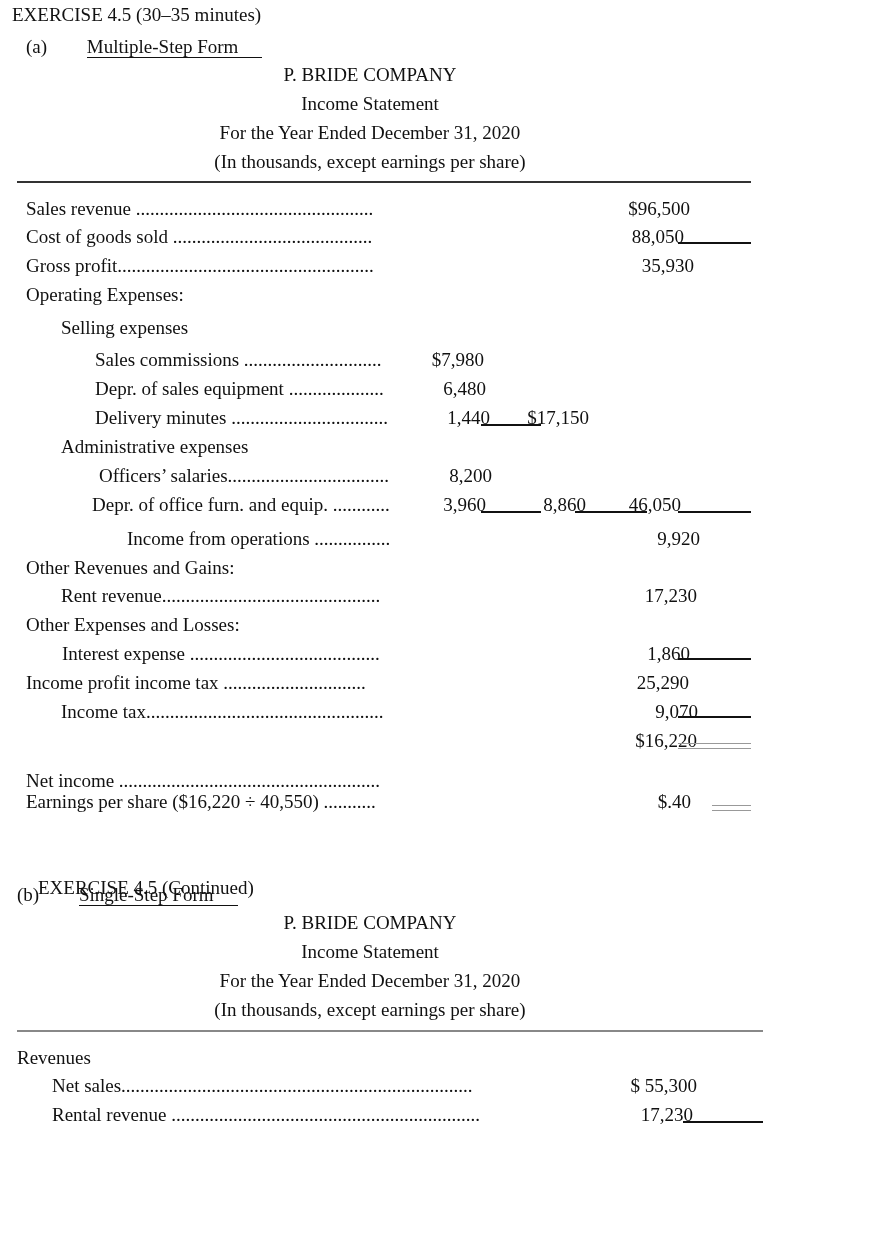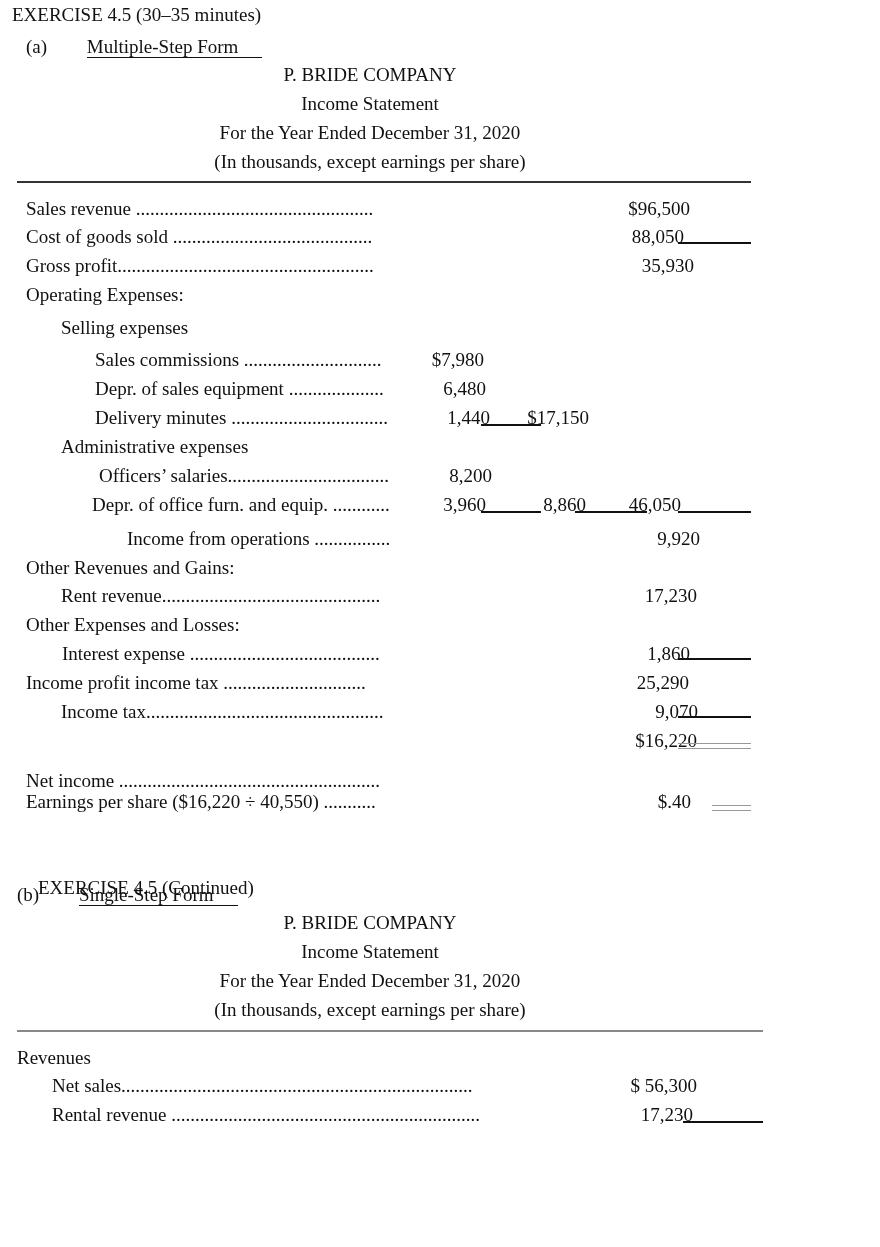--- a/index.html
+++ b/index.html
@@ -105,16 +105,16 @@
 </div>
 
 <div class="center2" style="top:913px;">P. BRIDE COMPANY</div>
 <div class="center2" style="top:942px;">Income Statement</div>
 <div class="center2" style="top:971px;">For the Year Ended December 31, 2020</div>
 <div class="center2" style="top:1000px;">(In thousands, except earnings per share)</div>
 <div class="hr2" style="left:17px;width:746px;top:1030px;"></div>
 
 <div class="abs" style="left:17px;top:1048px;">Revenues</div>
 <div class="abs" style="left:52px;top:1076px;">Net sales..........................................................................</div>
-<div class="num" style="right:183px;top:1076px;">$ 56,300</div>
+<div class="num" style="right:183px;top:1076px;">$ 55,300</div>
 <div class="abs" style="left:52px;top:1105px;">Rental revenue .................................................................</div>
 <div class="num" style="right:187px;top:1105px;">17,230</div>
 <div class="rule" style="left:683px;width:80px;top:1121px;"></div>
 
 </body></html>

